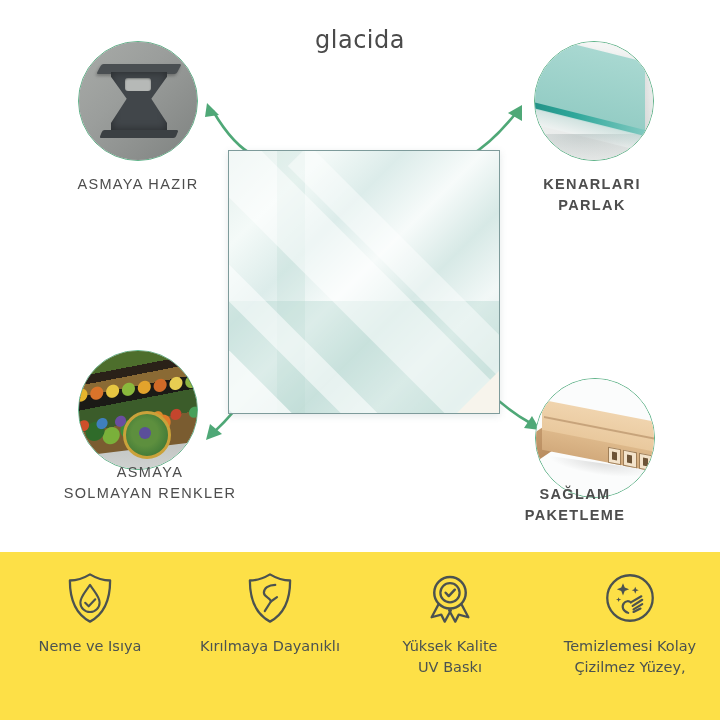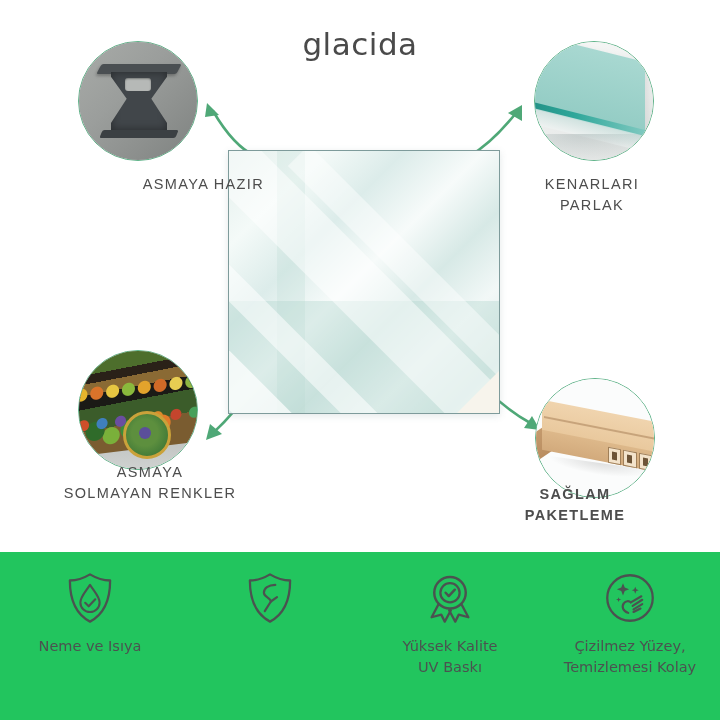--- a/index.html
+++ b/index.html
@@ -7,21 +7,21 @@
     width:720px;height:720px;overflow:hidden;
     background:#ffffff;
     font-family:"Liberation Sans","DejaVu Sans",sans-serif;
     position:relative;
   }
   #stage{position:absolute;inset:0;width:720px;height:720px;}
 
   
   .brand{
     position:absolute;left:0;top:26px;width:720px;text-align:center;
-    font-size:31px;color:#4a4a4a;letter-spacing:.5px;
+    font-size:24px;color:#4a4a4a;letter-spacing:.5px;
     font-family:"DejaVu Sans",sans-serif;font-weight:400;
   }
 
   
   .circ{
     position:absolute;width:118px;height:118px;border-radius:50%;
     border:1.4px solid #5fb389;overflow:hidden;background:#f4f5f5;
   }
   .circ-inner{position:absolute;inset:0;}
 
@@ -140,21 +140,21 @@
   .panel-corner{
     position:absolute;right:-1px;bottom:-1px;width:0;height:0;
     border-left:44px solid transparent;border-bottom:44px solid #f7f4ec;
   }
 
   
   .arrow{position:absolute;pointer-events:none;}
 
   
   .band{
-    position:absolute;left:0;top:552px;width:720px;height:168px;background:#22c55e;
+    position:absolute;left:0;top:552px;width:720px;height:168px;background:#fde047;
   }
   .feats{display:flex;width:720px;height:168px;}
   .feat{flex:1;display:flex;flex-direction:column;align-items:center;padding-top:18px;}
   .feat .ico{width:56px;height:56px;display:block;}
   .feat .ftxt{
     margin-top:10px;text-align:center;color:#4b5250;
     font-size:14.5px;line-height:21px;font-weight:400;
     font-family:"DejaVu Sans",sans-serif;
   }
 </style>
@@ -199,34 +199,34 @@
     <div class="circ-inner">
       <div class="bk-bg"></div>
       <div class="bk-shape">
         <div class="bk-top"></div>
         <div class="bk-body"></div>
         <div class="bk-hole"></div>
         <div class="bk-base"></div>
       </div>
     </div>
   </div>
-  <div class="clabel" style="left:28px;top:174px;width:236px;text-align:right;">
+  <div class="clabel" style="left:20px;top:174px;width:236px;">
     <div>ASMAYA HAZIR</div>
   </div>
 
   <div class="circ" style="left:534px;top:41px;">
     <div class="circ-inner">
       <div class="ge-bg"></div>
       <div class="ge-pane"></div>
       <div class="ge-edge"></div>
       <div class="ge-under"></div>
       <div class="ge-shadow"></div>
     </div>
   </div>
-  <div class="clabel" style="left:474px;top:174px;width:236px;">
+  <div class="clabel" style="left:474px;top:174px;width:236px;font-weight:bold;">
     <div>KENARLARI</div>
     <div>PARLAK</div>
   </div>
 
   <div class="circ" style="left:78px;top:350px;">
     <div class="circ-inner">
       <div class="cp-bg"></div>
       <div class="cp-art"></div>
       <div class="cp-beads"></div>
       <div class="cp-beads2"></div>
@@ -278,20 +278,21 @@
         </div>
       </div>
 
       <div class="feat">
         <svg class="ico" viewBox="0 0 64 64">
           <path d="M32 5 C22 11 14 12 9 12 C9 34 15 50 32 59 C49 50 55 34 55 12 C50 12 42 11 32 5 Z" fill="none" stroke="#4b5250" stroke-width="2.6" stroke-linejoin="round"></path>
           <path d="M38 17 C30 17 25 21 25 26 C25 31 33 32 33 36 L26 47" fill="none" stroke="#4b5250" stroke-width="2.5" stroke-linecap="round" stroke-linejoin="round"></path>
           <path d="M33 36 L40 31" fill="none" stroke="#4b5250" stroke-width="2.5" stroke-linecap="round"></path>
         </svg>
         <div class="ftxt">
+          <div>Kırılmaya Dayanıklı</div>
         </div>
       </div>
 
       <div class="feat">
         <svg class="ico" viewBox="0 0 64 64">
           <circle cx="32" cy="26" r="18" fill="none" stroke="#4b5250" stroke-width="2.8"></circle>
           <circle cx="32" cy="26" r="11" fill="none" stroke="#4b5250" stroke-width="2.6"></circle>
           <path d="M27 26 L30.6 29.8 L37.5 22.5" fill="none" stroke="#4b5250" stroke-width="2.8" stroke-linecap="round" stroke-linejoin="round"></path>
           <path d="M19 39 L11 54 L22 51 L26 59 L33 46" fill="none" stroke="#4b5250" stroke-width="2.6" stroke-linejoin="round" stroke-linecap="round"></path>
           <path d="M45 39 L53 54 L42 51 L38 59 L31 46" fill="none" stroke="#4b5250" stroke-width="2.6" stroke-linejoin="round" stroke-linecap="round"></path>
@@ -308,21 +309,21 @@
           <path d="M24 15 L26 20 L31 22 L26 24 L24 29 L22 24 L17 22 L22 20 Z" fill="#4b5250"></path>
           <path d="M38 19 L39.2 22 L42 23 L39.2 24 L38 27 L36.8 24 L34 23 L36.8 22 Z" fill="#4b5250"></path>
           <path d="M19 31 L19.8 33 L22 33.8 L19.8 34.6 L19 36.6 L18.2 34.6 L16 33.8 L18.2 33 Z" fill="#4b5250"></path>
           <path d="M30 49 C24 47 22 42 25 38 C27 35 31 35 33 37" fill="none" stroke="#4b5250" stroke-width="2.4" stroke-linecap="round"></path>
           <path d="M33 37 L45 30" fill="none" stroke="#4b5250" stroke-width="2.4" stroke-linecap="round"></path>
           <path d="M35 41 L46 34" fill="none" stroke="#4b5250" stroke-width="2.4" stroke-linecap="round"></path>
           <path d="M36 45 L46 39" fill="none" stroke="#4b5250" stroke-width="2.4" stroke-linecap="round"></path>
           <path d="M36 48 L44 44" fill="none" stroke="#4b5250" stroke-width="2.4" stroke-linecap="round"></path>
         </svg>
         <div class="ftxt">
+          <div>Temizlemesi Kolay</div>
           <div>Çizilmez Yüzey,</div>
-          <div>Temizlemesi Kolay</div>
         </div>
       </div>
 
     </div>
   </div>
 
 </div>
 
 </body></html>

